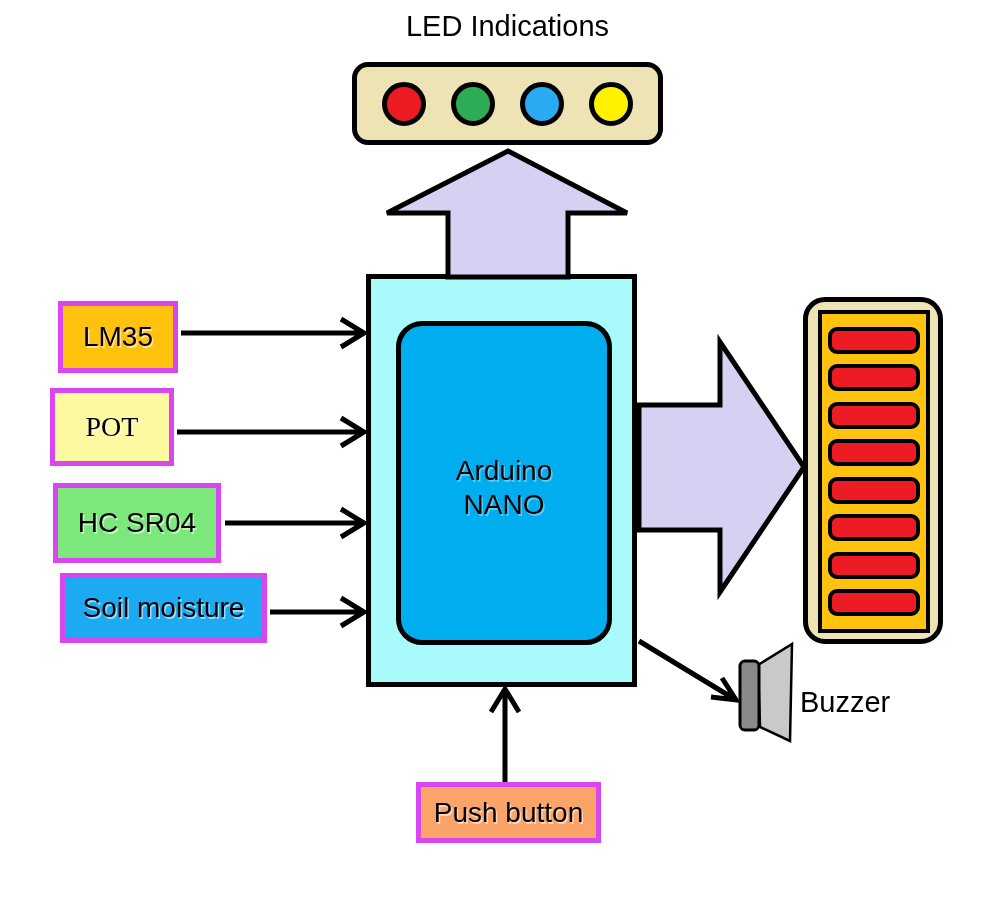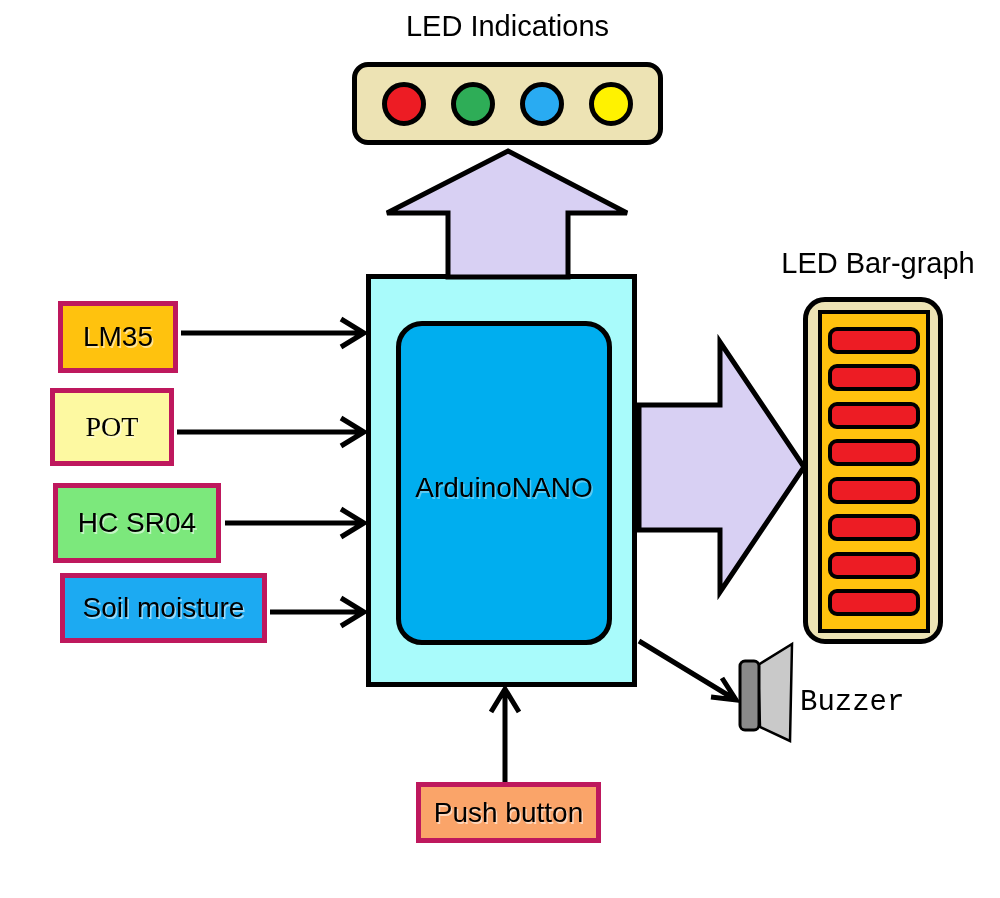--- a/index.html
+++ b/index.html
@@ -4,57 +4,56 @@
 <style>
   html,body{margin:0;padding:0;background:#ffffff;}
   #canvas{
     position:relative;width:1000px;height:898px;background:#ffffff;
     font-family:"Liberation Sans","DejaVu Sans",sans-serif;color:#000;
     overflow:hidden;
   }
   .abs{position:absolute;}
   .title{font-size:29px;text-align:center;white-space:nowrap;}
   .box{
-    box-sizing:border-box;border:5px solid #be185d;
+    box-sizing:border-box;border:5px solid #d946ef;
     display:flex;align-items:center;justify-content:center;
     font-size:28px;white-space:nowrap;
     text-shadow:1.5px 1.5px 0 rgba(255,255,255,0.55);
   }
   
   .led-panel{
     box-sizing:border-box;border:5px solid #000;border-radius:16px;
     display:flex;align-items:center;justify-content:space-evenly;
   }
   .led{width:34px;height:34px;border:5px solid #000;border-radius:50%;}
   
   .mcu-outer{box-sizing:border-box;border:5px solid #000;}
   .mcu-inner{
     box-sizing:border-box;border:5px solid #000;border-radius:26px;
-    display:flex;flex-direction:row;align-items:center;justify-content:center;
+    display:flex;flex-direction:column;align-items:center;justify-content:center;
     font-size:28px;line-height:34px;padding-top:10px;
     text-shadow:1.5px 1.5px 0 rgba(255,255,255,0.35);
   }
   
   .bargraph-outer{box-sizing:border-box;border:5px solid #000;border-radius:22px;}
   .bargraph-inner{
     box-sizing:border-box;border:4px solid #000;
     display:flex;flex-direction:column;justify-content:space-between;
     padding:13px 6px;
   }
   .bar-seg{height:27px;box-sizing:border-box;border:4px solid #000;border-radius:9px;}
   svg{display:block;}
   #overlay{position:absolute;left:0;top:0;pointer-events:none;z-index:5;}
 </style>
 </head>
 <body>
 
 <div id="canvas">
 
   <div class="abs title" style="left:352px;top:10px;width:311px;text-align:center;">LED Indications</div>
-  <div class="abs title" style="left:768px;top:247px;width:220px;">LED Bar-graph</div>
 
   <div class="abs led-panel" style="left: 352px; top: 62px; width: 311px; height: 83px; background-color: rgb(237, 227, 180);">
       <div class="led" style="background-color: rgb(237, 28, 36);"></div>
       <div class="led" style="background-color: rgb(46, 173, 87);"></div>
       <div class="led" style="background-color: rgb(41, 171, 242);"></div>
       <div class="led" style="background-color: rgb(255, 242, 0);"></div>
     </div>
 
   <div class="abs mcu-outer" style="left: 366px; top: 274px; width: 271px; height: 413px; background-color: rgb(169, 251, 251);"></div>
   <div class="abs mcu-inner" style="left: 396px; top: 321px; width: 216px; height: 324px; background-color: rgb(0, 174, 239);">
@@ -84,21 +83,21 @@
       <div class="bar-seg" style="background-color: rgb(237, 28, 36);"></div>
       <div class="bar-seg" style="background-color: rgb(237, 28, 36);"></div>
       <div class="bar-seg" style="background-color: rgb(237, 28, 36);"></div>
       <div class="bar-seg" style="background-color: rgb(237, 28, 36);"></div>
       <div class="bar-seg" style="background-color: rgb(237, 28, 36);"></div>
       <div class="bar-seg" style="background-color: rgb(237, 28, 36);"></div>
       <div class="bar-seg" style="background-color: rgb(237, 28, 36);"></div>
       <div class="bar-seg" style="background-color: rgb(237, 28, 36);"></div>
     </div>
 
-  <div class="abs title" style="left:800px;top:686px;text-align:left;font-family:Liberation Mono, monospace;">Buzzer</div>
+  <div class="abs title" style="left:800px;top:686px;text-align:left;">Buzzer</div>
 
   <svg id="overlay" width="1000" height="898" viewBox="0 0 1000 898">
 
     <polygon points="508,151 627,213 568,213 568,277 448,277 448,213 387,213" stroke="#000" stroke-width="5" stroke-linejoin="miter" style="fill: rgb(216, 208, 243);"></polygon>
 
     <polygon points="639,405 720,405 720,342 804,467 720,592 720,530 639,530" stroke="#000" stroke-width="5" stroke-linejoin="miter" style="fill: rgb(216, 208, 243);"></polygon>
 
     <path d="M181,333 H364 M341,319 L364,333 L341,347" fill="none" stroke-width="5" style="stroke: rgb(0, 0, 0);"></path>
     <path d="M177,432 H364 M341,418 L364,432 L341,446" fill="none" stroke-width="5" style="stroke: rgb(0, 0, 0);"></path>
     <path d="M225,523 H364 M341,509 L364,523 L341,537" fill="none" stroke-width="5" style="stroke: rgb(0, 0, 0);"></path>

